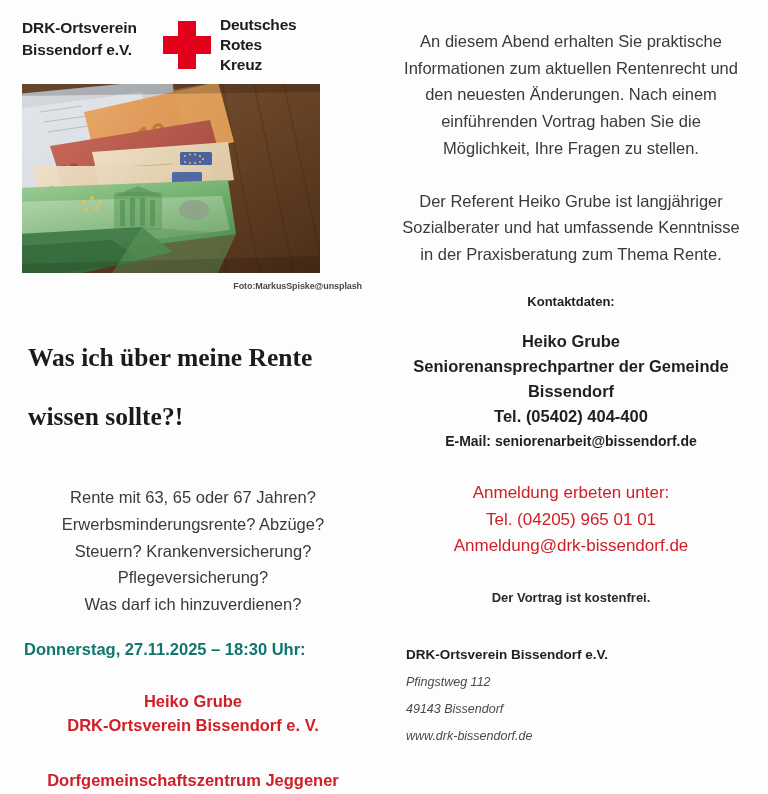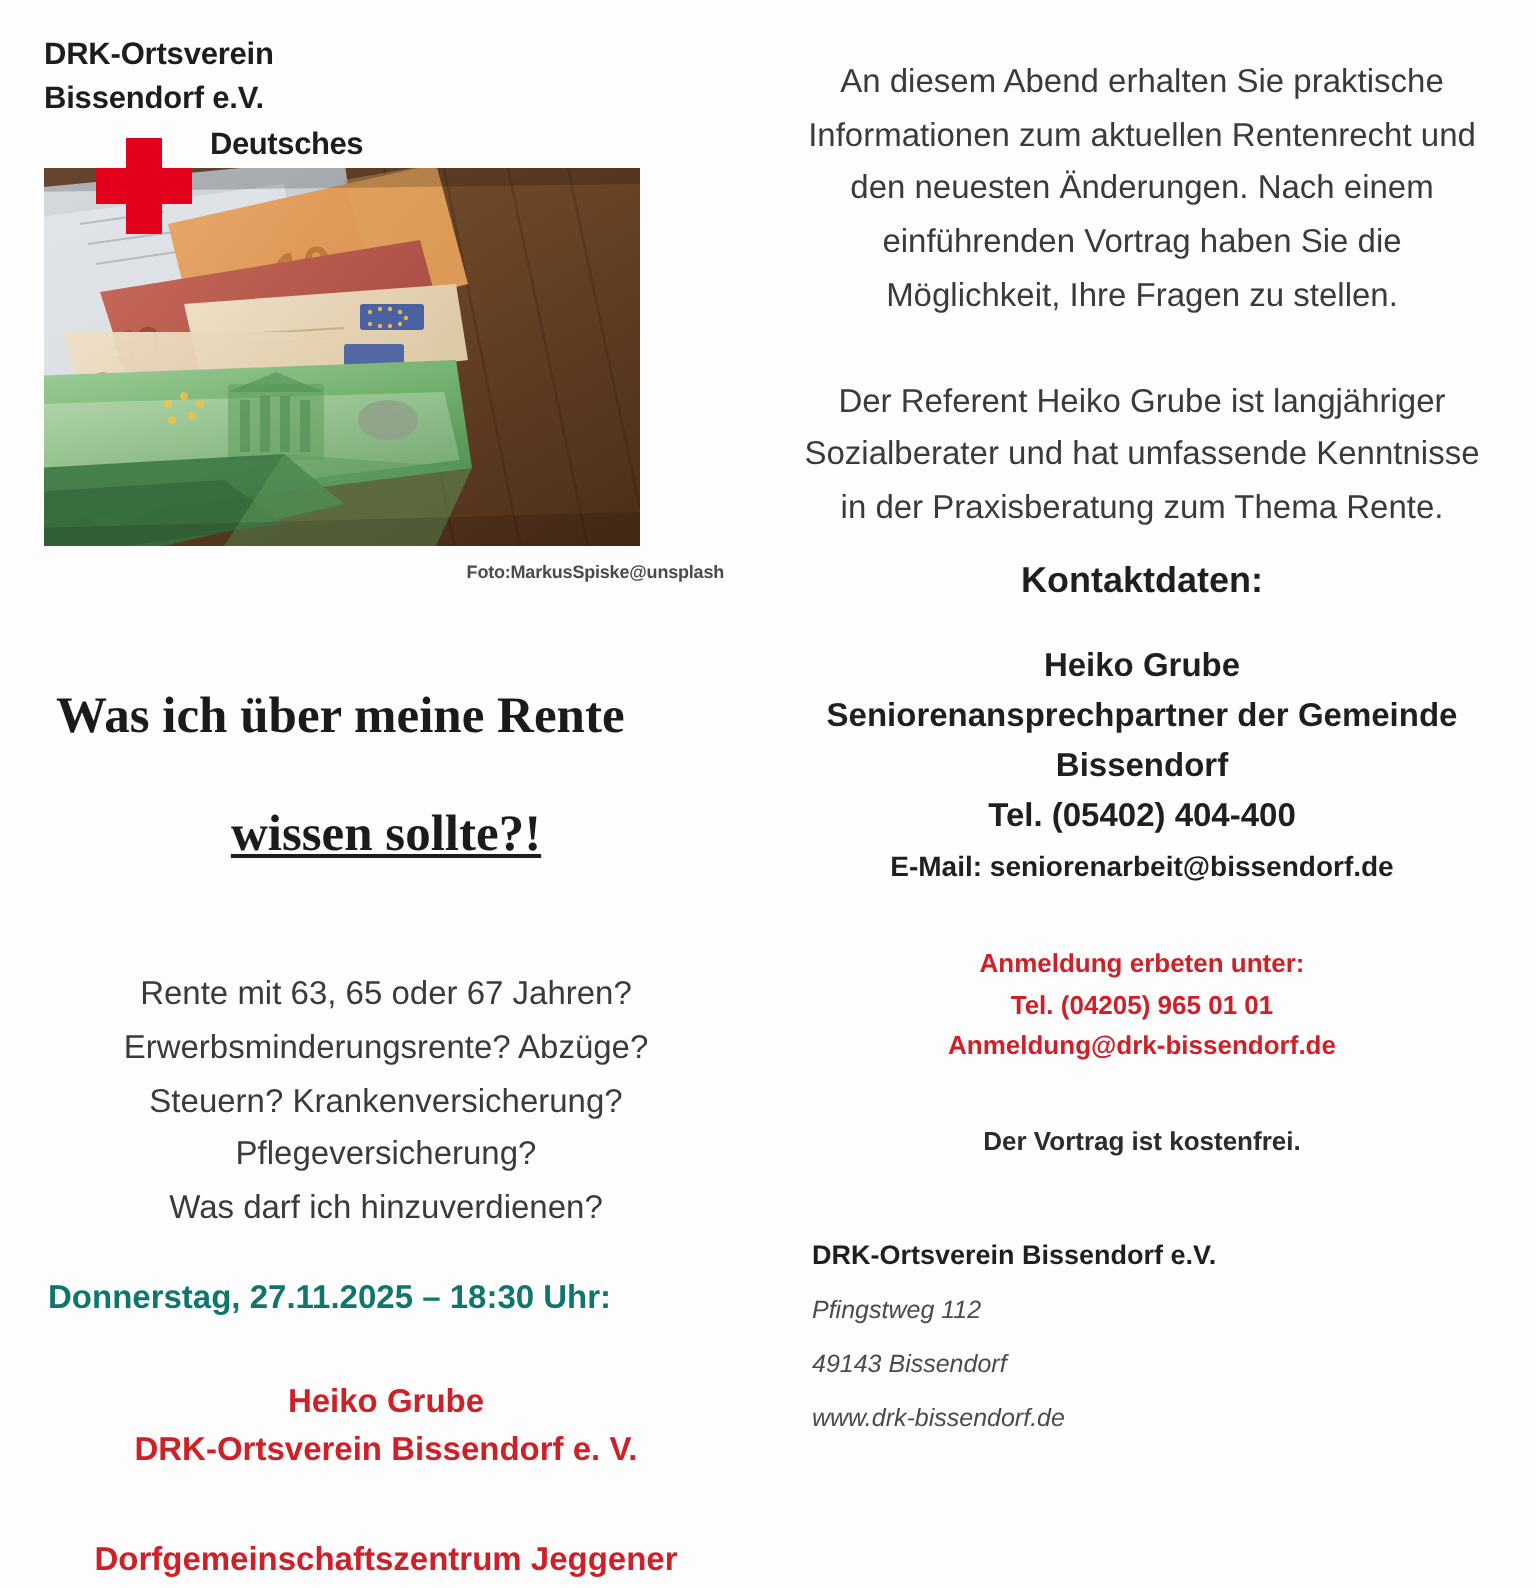--- a/index.html
+++ b/index.html
@@ -27,21 +27,21 @@
   
   .col-left {
     width: 384px;
     box-sizing: border-box;
     padding: 14px 20px 0 22px;
     position: relative;
   }
 
   .brandrow {
     display: flex;
-    flex-direction: column;
+    flex-direction: row;
     align-items: flex-start;
     height: 66px;
   }
   .brand-name {
     font-size: 15.5px;
     font-weight: bold;
     line-height: 1.45;
     color: #1d1d1d;
     letter-spacing: -0.1px;
     padding-top: 3px;
@@ -113,21 +113,21 @@
     font-family: "Liberation Serif", serif;
     font-weight: bold;
     font-size: 25.5px;
     line-height: 1.17;
     color: #1b1b1b;
     text-align: center;
     padding: 0 6px;
     white-space: pre-line;
   }
   .headline .l1 { display: block; text-align: left; }
-  .headline .l2 { display: block; text-align: center; text-decoration: underline; }
+  .headline .l2 { display: block; text-align: left; }
 
   .questions {
     margin-top: 22px;
     text-align: center;
     font-size: 16.5px;
     line-height: 1.62;
     color: #3a3a3a;
   }
   .questions div { white-space: nowrap; }
 
@@ -165,45 +165,45 @@
   }
   .para {
     text-align: center;
     font-size: 16.5px;
     line-height: 1.62;
     color: #3a3a3a;
   }
   .para.second { margin-top: 26px; }
 
   .kontakt-head {
-    margin-top: 12px;
-    text-align: center;
-    font-size: 18px;
+    margin-top: 26px;
+    text-align: center;
+    font-size: 13px;
     font-weight: bold;
     color: #1f1f1f;
   }
   .kontakt-body {
     margin-top: 20px;
     text-align: center;
     font-size: 16.5px;
     font-weight: bold;
     color: #1f1f1f;
     line-height: 1.52;
   }
   .kontakt-body .email {
     font-size: 14px;
     display: block;
     margin-top: 2px;
   }
 
   .anmeldung {
     margin-top: 28px;
     text-align: center;
-    font-size: 13px;
-    font-weight: bold;
+    font-size: 17px;
+    font-weight: normal;
     color: #cf2027;
     line-height: 1.56;
   }
   .kostenfrei {
     margin-top: 30px;
     text-align: center;
     font-size: 13px;
     font-weight: bold;
     color: #2b2b2b;
   }

